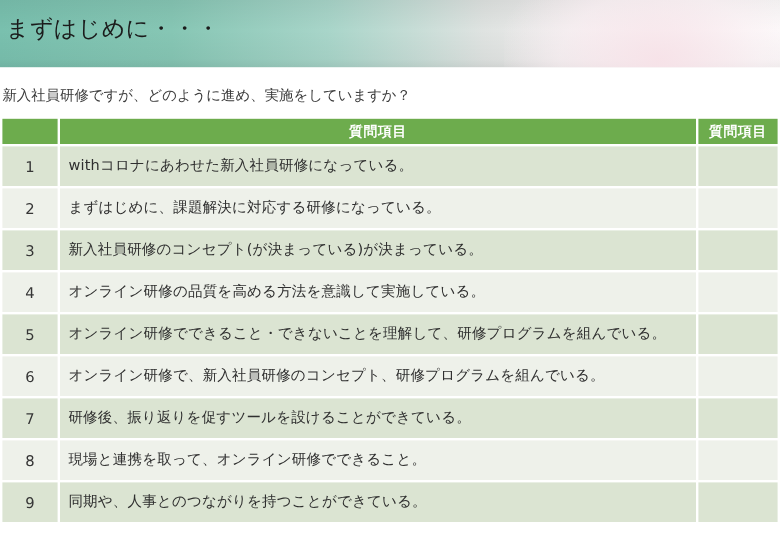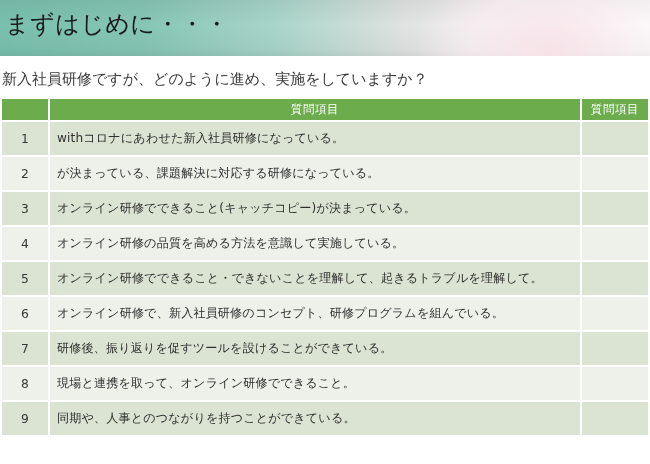--- a/index.html
+++ b/index.html
@@ -44,34 +44,34 @@
     background: radial-gradient(ellipse at 50% 60%,
                  rgba(247,226,232,0.95) 0%,
                  rgba(250,238,242,0.55) 45%,
                  rgba(255,255,255,0.0) 75%);
     pointer-events: none;
   }
   .title-text {
     position: absolute;
     left: 5px;
     top: 11px;
-    font-size: 24px;
+    font-size: 19px;
     line-height: 26px;
     color: #1b1b1b;
     letter-spacing: 0.5px;
     white-space: nowrap;
     text-align: right;
   }
 
   
   .lead-question {
     position: absolute;
     left: 2px;
     top: 69px;
-    font-size: 15px;
+    font-size: 12px;
     line-height: 20px;
     color: #3a3a3a;
     white-space: nowrap;
   }
 
   
   .check-table {
     position: absolute;
     left: 0;
     top: 97px;
@@ -81,21 +81,21 @@
     table-layout: fixed;
   }
   .check-table col.c-no    { width: 46px; }
   .check-table col.c-item  { width: 530px; }
   .check-table col.c-check { width: 66px; }
 
   .check-table th {
     background: #6dac4d;
     color: #ffffff;
     font-size: 11.5px;
-    font-weight: normal;
+    font-weight: bold;
     height: 21px;
     padding: 0;
     text-align: center;
     letter-spacing: 0.6px;
   }
   .check-table th.th-no { }
 
   .check-table td {
     height: 33px;
     padding: 0;
@@ -142,36 +142,36 @@
     </tr>
   </thead>
   <tbody>
     <tr class="dark">
       <td class="no">1</td>
       <td class="item">withコロナにあわせた新入社員研修になっている。</td>
       <td class="chk"></td>
     </tr>
     <tr class="light">
       <td class="no">2</td>
-      <td class="item">が決まっている、課題解決に対応する研修になっている。</td>
+      <td class="item">まずはじめに、課題解決に対応する研修になっている。</td>
       <td class="chk"></td>
     </tr>
     <tr class="dark">
       <td class="no">3</td>
-      <td class="item">オンライン研修でできること(キャッチコピー)が決まっている。</td>
+      <td class="item">新入社員研修のコンセプト(が決まっている)が決まっている。</td>
       <td class="chk"></td>
     </tr>
     <tr class="light">
       <td class="no">4</td>
       <td class="item">オンライン研修の品質を高める方法を意識して実施している。</td>
       <td class="chk"></td>
     </tr>
     <tr class="dark">
       <td class="no">5</td>
-      <td class="item">オンライン研修でできること・できないことを理解して、起きるトラブルを理解して。</td>
+      <td class="item">オンライン研修でできること・できないことを理解して、研修プログラムを組んでいる。</td>
       <td class="chk"></td>
     </tr>
     <tr class="light">
       <td class="no">6</td>
       <td class="item">オンライン研修で、新入社員研修のコンセプト、研修プログラムを組んでいる。</td>
       <td class="chk"></td>
     </tr>
     <tr class="dark">
       <td class="no">7</td>
       <td class="item">研修後、振り返りを促すツールを設けることができている。</td>

